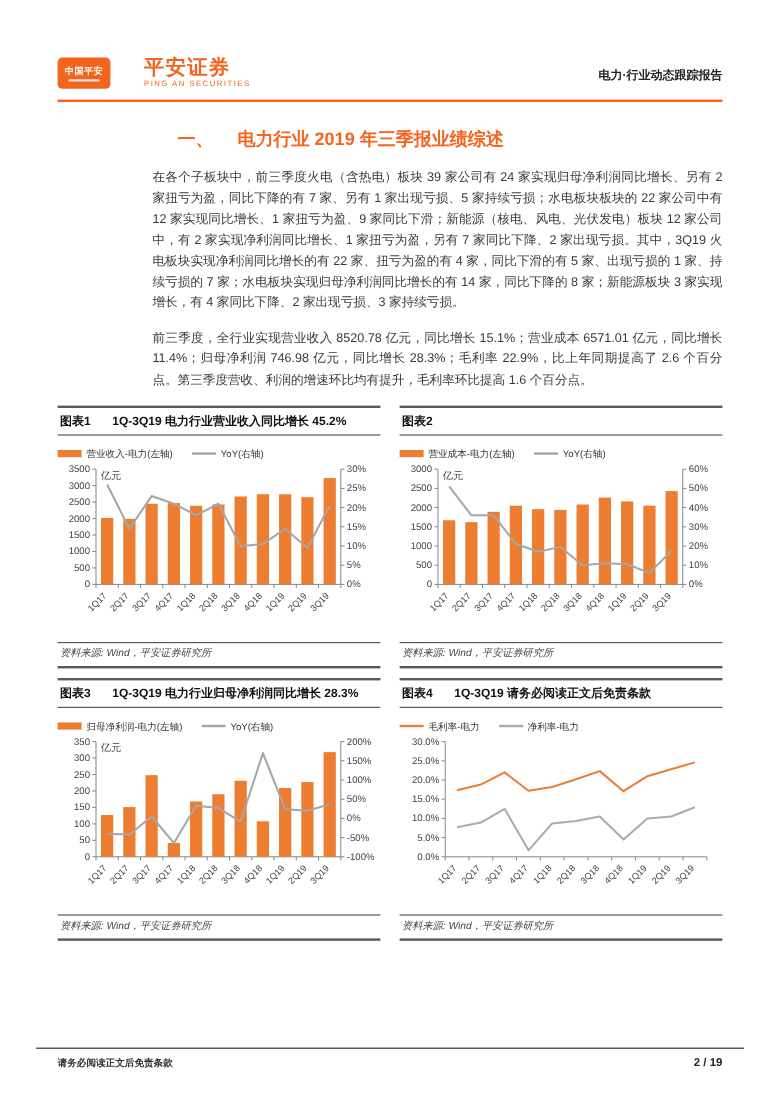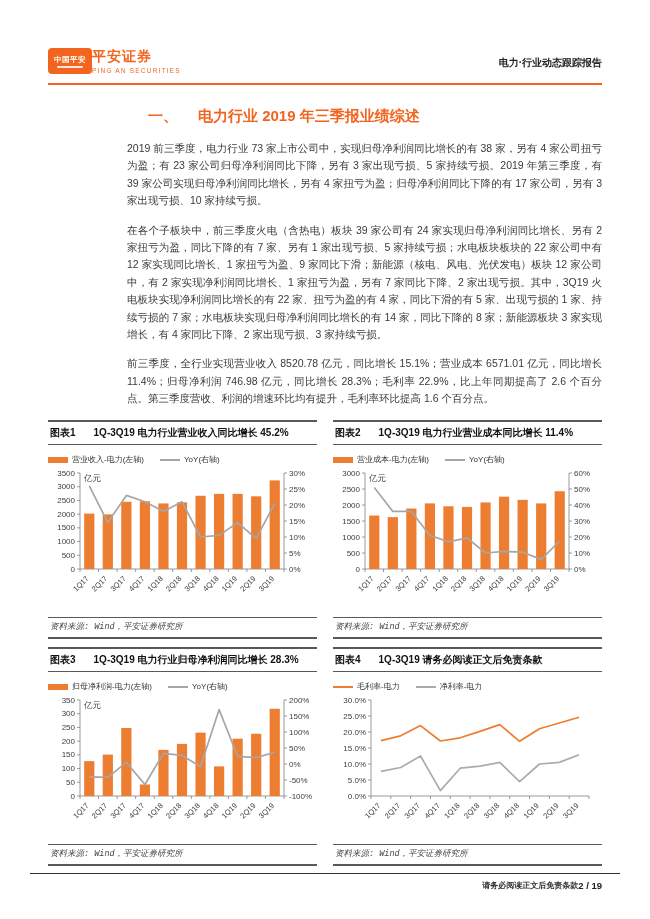--- a/index.html
+++ b/index.html
@@ -3,26 +3,26 @@
 <meta charset="utf-8">
 <style>
   * { margin:0; padding:0; box-sizing:border-box; }
   html,body { background:#ffffff; }
   body { font-family:"Liberation Sans","DejaVu Sans",sans-serif; }
   .page{ position:relative; width:650px; height:919px; background:#fff; margin:0 auto; overflow:hidden; }
   .content{ padding:46px 48px 0 48px; }
 
   
   .hdr{ display:flex; align-items:flex-start; justify-content:space-between; }
-  .hdr-left{ display:flex; align-items:flex-end; gap:0; }
+  .hdr-left{ display:flex; align-items:flex-end; gap:28px; }
   .logo-badge{ width:44px; height:26px; background:#f3641e; border-radius:4px; color:#fff;
     display:flex; flex-direction:column; align-items:center; justify-content:center; margin-top:2px; }
   .logo-badge .t{ font-size:7.5px; font-weight:bold; letter-spacing:.5px; line-height:9px;}
   .logo-badge .u{ width:26px; height:2px; background:rgba(255,255,255,.85); margin-top:2px; border-radius:1px;}
-  .brand .cn{ font-size:14px; font-weight:bold; color:#f3641e; line-height:19px; letter-spacing:1px;}
+  .brand .cn{ font-size:17px; font-weight:bold; color:#f3641e; line-height:19px; letter-spacing:1px;}
   .brand .en{ font-size:6.5px; color:#f3641e; letter-spacing:1.2px; margin-top:1px;}
   .hdr-right{ font-size:10px; font-weight:bold; color:#222; padding-top:10px;}
   .hdr-rule{ height:2px; background:#f3641e; margin-top:9px; }
 
   
   .sec-title{ margin:22px 0 14px 100px; color:#f3641e; font-size:15px; font-weight:bold; display:flex;}
   .sec-title .num{ margin-right:20px; }
 
   
   .para{ margin:0 0 12px 79px; font-size:10.5px; line-height:17.4px; color:#3a3a3a; text-align:justify; }
@@ -31,26 +31,26 @@
   .figs{ display:grid; grid-template-columns:1fr 1fr; column-gap:16px; row-gap:8px; margin-top:8px; }
   .figure{ width:100%; }
   .fig-header{ border-top:2px solid #595959; border-bottom:1px solid #595959;
      padding:4px 2px 4px 2px; display:flex; gap:18px; font-size:10px; font-weight:bold; color:#111; }
   .fig-legend{ display:flex; align-items:center; gap:16px;
      margin-top:9px; height:12px; }
   .fig-legend .item{ display:flex; align-items:center; gap:4px; font-size:8px; color:#333; }
   .fig-legend .sw{ display:inline-block; width:20px; }
   svg.fig-chart{ display:block; margin-top:1px; }
   .fig-source{ border-top:1px solid #595959; border-bottom:2px solid #595959;
-     font-size:8.5px; font-style:italic; color:#444; padding:3px 2px 4px 2px; margin-top:2px;font-family:Liberation Mono, monospace;}
+     font-size:8.5px; font-style:italic; color:#444; padding:3px 2px 4px 2px; margin-top:2px;}
 
   
   .footer{ position:absolute; left:30px; right:30px; bottom:28px; }
   .footer-rule{ height:1px; background:#333; }
-  .footer-row{ display:flex; justify-content:flex-end; align-items:center; padding:6px 18px 0 18px; }
+  .footer-row{ display:flex; justify-content:space-between; align-items:center; padding:6px 18px 0 18px; }
   .footer-disclaimer{ font-size:8px; font-weight:bold; color:#333; }
   .footer-page{ font-size:9.5px; font-weight:bold; color:#222; }
 </style>
 </head>
 <body>
 
 <div class="page">
   <div class="content">
 
     <div class="hdr">
@@ -66,21 +66,20 @@
       </div>
       <div class="hdr-right">电力·行业动态跟踪报告</div>
     </div>
     <div class="hdr-rule"></div>
 
     <div class="sec-title">
       <span class="num">一、</span>
       <span>电力行业 2019 年三季报业绩综述</span>
     </div>
 
-    <p class="para">2019 前三季度，电力行业 73 家上市公司中，实现归母净利润同比增长的有 38 家，另有 4 家公司扭亏为盈；有 23 家公司归母净利润同比下降，另有 3 家出现亏损、5 家持续亏损。2019 年第三季度，有 39 家公司实现归母净利润同比增长，另有 4 家扭亏为盈；归母净利润同比下降的有 17 家公司，另有 3 家出现亏损、10 家持续亏损。</p>
     <p class="para">在各个子板块中，前三季度火电（含热电）板块 39 家公司有 24 家实现归母净利润同比增长、另有 2 家扭亏为盈，同比下降的有 7 家、另有 1 家出现亏损、5 家持续亏损；水电板块板块的 22 家公司中有 12 家实现同比增长、1 家扭亏为盈、9 家同比下滑；新能源（核电、风电、光伏发电）板块 12 家公司中，有 2 家实现净利润同比增长、1 家扭亏为盈，另有 7 家同比下降、2 家出现亏损。其中，3Q19 火电板块实现净利润同比增长的有 22 家、扭亏为盈的有 4 家，同比下滑的有 5 家、出现亏损的 1 家、持续亏损的 7 家；水电板块实现归母净利润同比增长的有 14 家，同比下降的 8 家；新能源板块 3 家实现增长，有 4 家同比下降、2 家出现亏损、3 家持续亏损。</p>
     <p class="para">前三季度，全行业实现营业收入 8520.78 亿元，同比增长 15.1%；营业成本 6571.01 亿元，同比增长 11.4%；归母净利润 746.98 亿元，同比增长 28.3%；毛利率 22.9%，比上年同期提高了 2.6 个百分点。第三季度营收、利润的增速环比均有提升，毛利率环比提高 1.6 个百分点。</p>
 
     <div class="figs">
 
       <div class="figure">
         <div class="fig-header">
           <span>图表1</span>
           <span>1Q-3Q19 电力行业营业收入同比增长 45.2%</span>
         </div>
@@ -164,21 +163,20 @@
             <text transform="translate(189.63636363636365,112) rotate(-45)" text-anchor="end" font-size="7.5" fill="#404040">1Q19</text>
             <text transform="translate(208.1818181818182,112) rotate(-45)" text-anchor="end" font-size="7.5" fill="#404040">2Q19</text>
             <text transform="translate(226.72727272727275,112) rotate(-45)" text-anchor="end" font-size="7.5" fill="#404040">3Q19</text>
           </svg>
         <div class="fig-source">资料来源: Wind，平安证券研究所</div>
       </div>
 
       <div class="figure">
         <div class="fig-header">
           <span>图表2</span>
-          <span>1Q-3Q19 电力行业营业成本同比增长 11.4%</span>
         </div>
         <div class="fig-legend">
             <span class="item">
               <span class="sw" style="background: rgb(237, 125, 49); height: 6px;"></span>
               <span>营业成本-电力(左轴)</span>
             </span>
             <span class="item">
               <span class="sw" style="background: rgb(166, 166, 166); height: 2px;"></span>
               <span>YoY(右轴)</span>
             </span>

